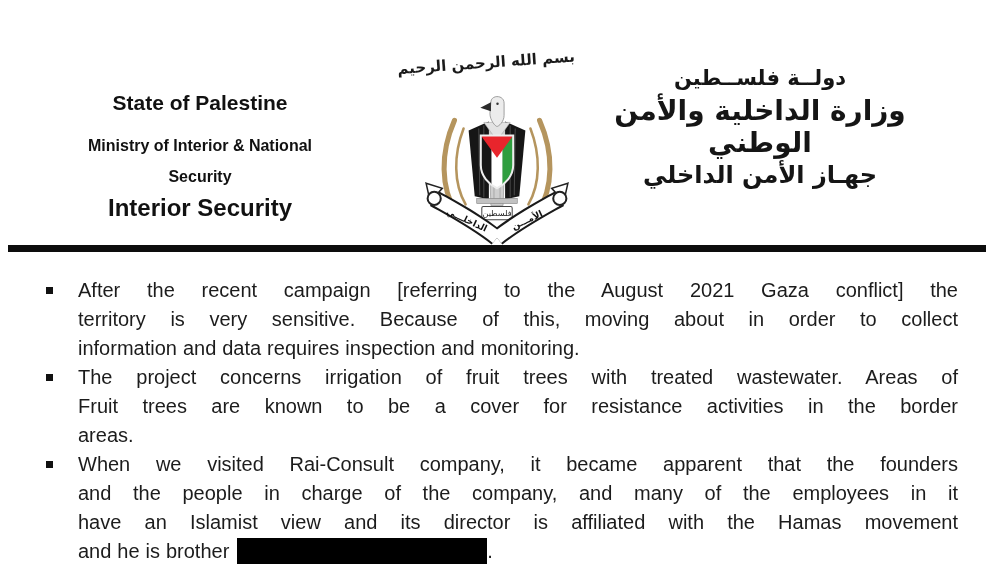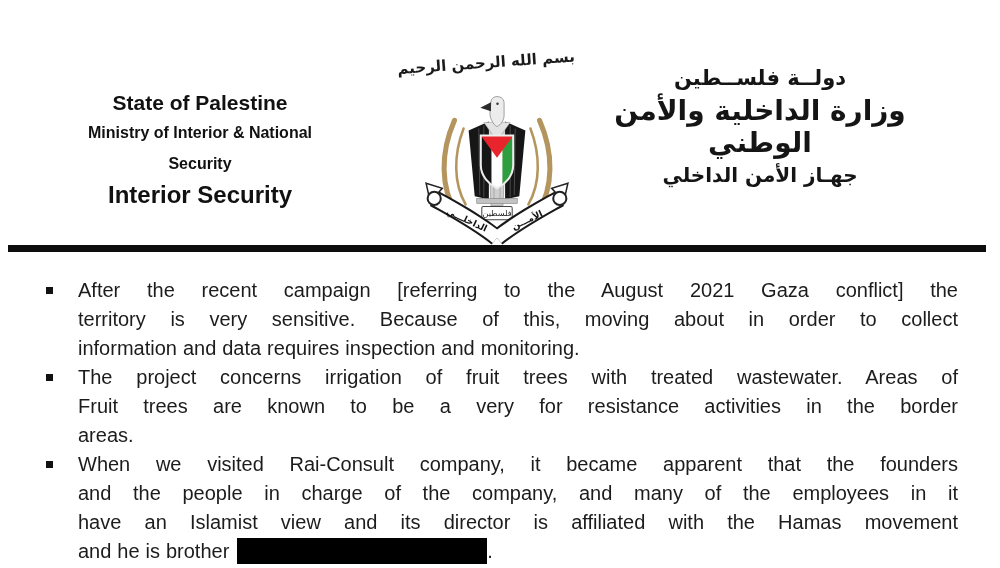--- a/index.html
+++ b/index.html
@@ -13,35 +13,35 @@
   }
   html,body{margin:0;padding:0;background:#fff;}
   .page{
     position:relative;width:1000px;height:568px;background:#fff;overflow:hidden;
     font-family:"Liberation Sans",sans-serif;color:var(--ink);
   }
   
   .en-block{
     position:absolute;left:55px;top:90px;width:290px;text-align:center;font-weight:bold;color:#111;
   }
-  .en-l1{font-size:21px;line-height:26px;margin-bottom:1px;}
+  .en-l1{font-size:21px;line-height:26px;margin-bottom:14px;}
   .en-l2,.en-l3{font-size:16px;line-height:31px;}
   .en-l4{font-size:24px;line-height:31px;}
   .bismillah{
     position:absolute;left:420px;top:42px;width:155px;height:44px;
     text-align:center;font-family:"DejaVu Sans",sans-serif;font-size:15px;font-weight:bold;
     color:#1a1a1a;transform:rotate(-4deg);direction:rtl;white-space:nowrap;line-height:40px;
   }
   .ar-block{
     position:absolute;left:610px;top:62px;width:300px;text-align:center;direction:rtl;
     font-family:"DejaVu Sans",sans-serif;font-weight:bold;color:#151515;
   }
   .ar-l1{font-size:21px;line-height:33px;}
   .ar-l2{font-size:28px;line-height:32px;}
-  .ar-l3{font-size:20px;line-height:32px;text-align:center;}
+  .ar-l3{font-size:24px;line-height:32px;text-align:center;}
   .emblem{position:absolute;left:421px;top:90px;width:152px;height:157px;}
   .rule{position:absolute;left:8px;top:245px;width:978px;height:7px;background:var(--rule);}
   
   .body-text{
     position:absolute;left:44px;top:276px;width:914px;
     font-size:20px;color:var(--ink);
   }
   .bullet-row{display:flex;}
   .bullet-marker{flex:0 0 34px;}
   .bullet-marker::before{
@@ -142,21 +142,21 @@
         <div class="bullet-lines">
           <div class="line">After the recent campaign [referring to the August 2021 Gaza conflict] the</div>
           <div class="line">territory is very sensitive. Because of this, moving about in order to collect</div>
           <div class="line last">information and data requires inspection and monitoring.</div>
         </div>
       </div>
       <div class="bullet-row">
         <span class="bullet-marker"></span>
         <div class="bullet-lines">
           <div class="line">The project concerns irrigation of fruit trees with treated wastewater. Areas of</div>
-          <div class="line">Fruit trees are known to be a very for resistance activities in the border</div>
+          <div class="line">Fruit trees are known to be a cover for resistance activities in the border</div>
           <div class="line last">areas.</div>
         </div>
       </div>
       <div class="bullet-row">
         <span class="bullet-marker"></span>
         <div class="bullet-lines">
           <div class="line">When we visited Rai-Consult company, it became apparent that the founders</div>
           <div class="line">and the people in charge of the company, and many of the employees in it</div>
           <div class="line">have an Islamist view and its director is affiliated with the Hamas movement</div>
           <div class="line last">and he is brother<span class="redaction"></span>.</div>

